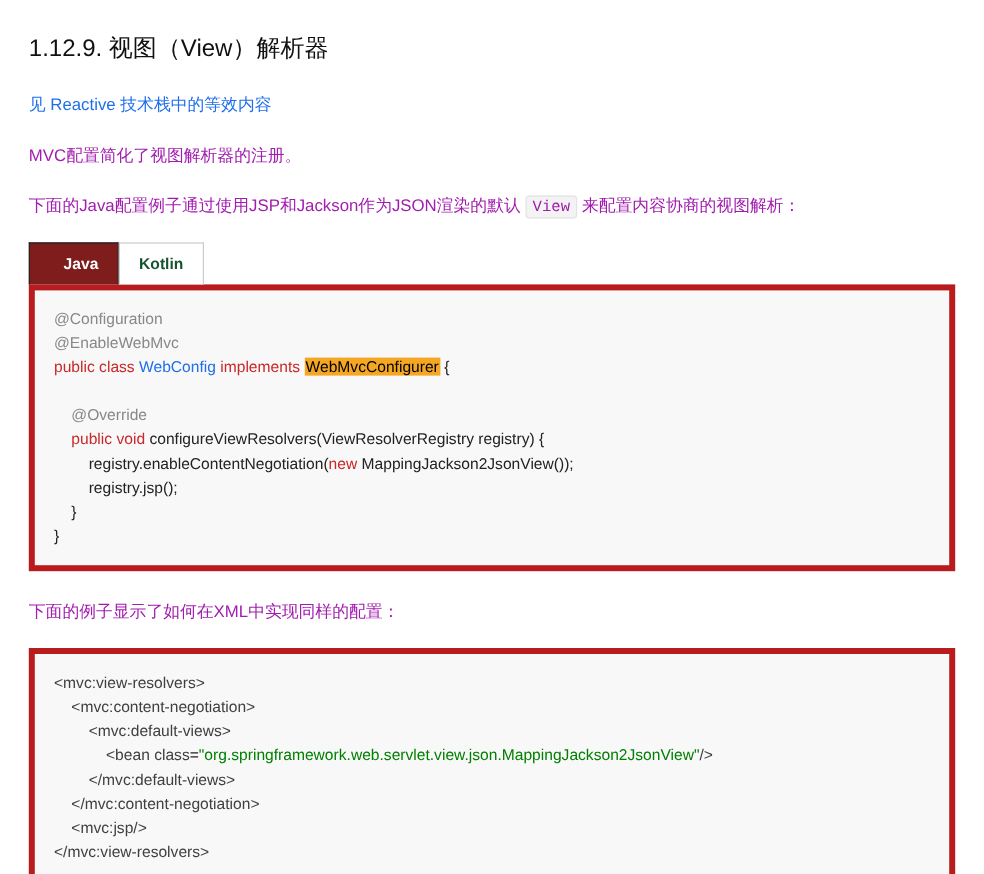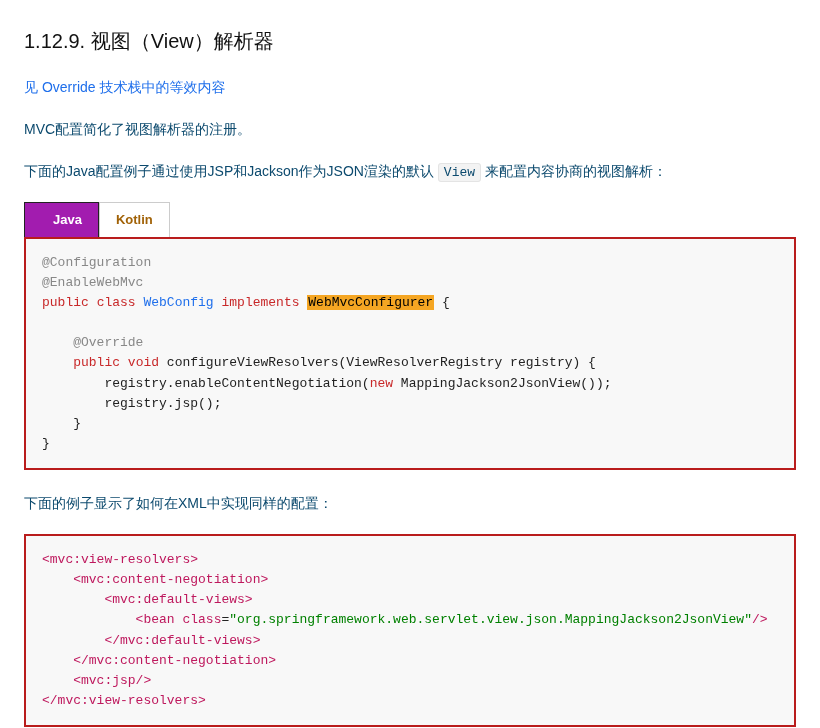--- a/index.html
+++ b/index.html
@@ -18,21 +18,21 @@
       margin-bottom: 18px;
       color: #111;
     }
     .link {
       color: #1f6feb;
       text-decoration: none;
       display: block;
       margin-bottom: 18px;
       cursor: pointer;
     }
-    p { margin-bottom: 18px; color: #0c4a6e; }
+    p { margin-bottom: 18px; color: #a21caf; }
     .inline-code {
       font-family: "SFMono-Regular", Consolas, "Liberation Mono", Menlo, monospace;
       background: #f3f3f3;
       padding: 1px 5px;
       border-radius: 3px;
       font-size: 13px;
       border: 1px solid #e4e4e4;
       text-align: right;
     }
     .tabs {
@@ -41,53 +41,53 @@
     }
     .tab {
       padding: 6px 16px;
       font-size: 13px;
       font-weight: 600;
       cursor: pointer;
       border: 1px solid #ccc;
       border-bottom: none;
     }
     .tab.active {
-      background: #a21caf;
+      background: #7f1d1d;
       color: #fff;
       border-color: #222;
       padding-left: 28px;
     }
     .tab.inactive {
       background: #fff;
-      color: #a16207;
+      color: #14532d;
     }
     pre {
       background: #f8f8f8;
-      border: 2px solid #b91c1c;
+      border: 5px solid #b91c1c;
       padding: 14px 16px;
-      font-family: Liberation Mono, monospace;
+      font-family: Liberation Sans, sans-serif;
       font-size: 13px;
       line-height: 1.55;
       overflow-x: auto;
       margin-bottom: 22px;
       white-space: pre;
     }
     .tok-annotation { color: #888; }
     .tok-keyword { color: #c82829; }
     .tok-type { color: #1f6feb; }
     .tok-highlight { background: #f5a623; color: #000; padding: 0 1px; }
     .tok-string { color: #008000; }
-    .tok-tag { color: #be185d; }
+    .tok-tag { color: #404040; }
   </style>
 </head>
 <body>
 
 <h3>1.12.9. 视图（View）解析器</h3>
 
-<a class="link">见 Override 技术栈中的等效内容</a>
+<a class="link">见 Reactive 技术栈中的等效内容</a>
 
 <p>MVC配置简化了视图解析器的注册。</p>
 
 <p>
   <span>下面的Java配置例子通过使用JSP和Jackson作为JSON渲染的默认 </span><code class="inline-code">View</code><span> 来配置内容协商的视图解析：</span>
 </p>
 
 <div class="tabs">
   <div class="tab active">Java</div>
   <div class="tab inactive">Kotlin</div>

